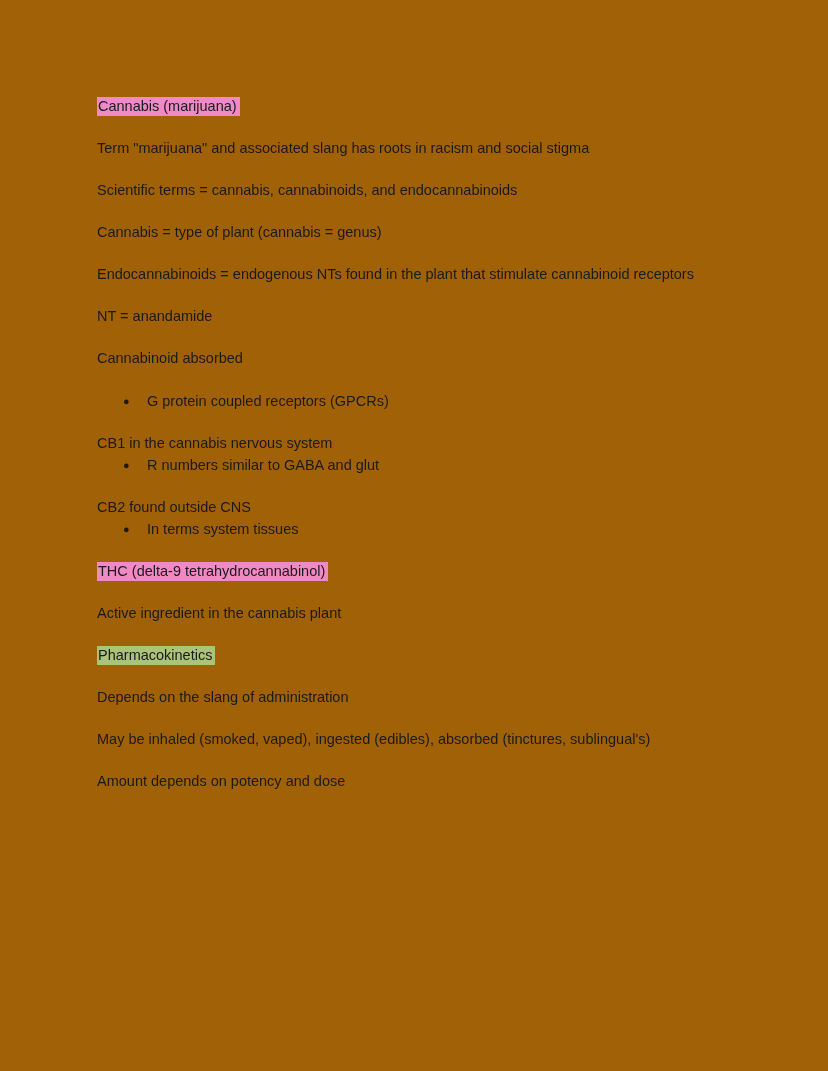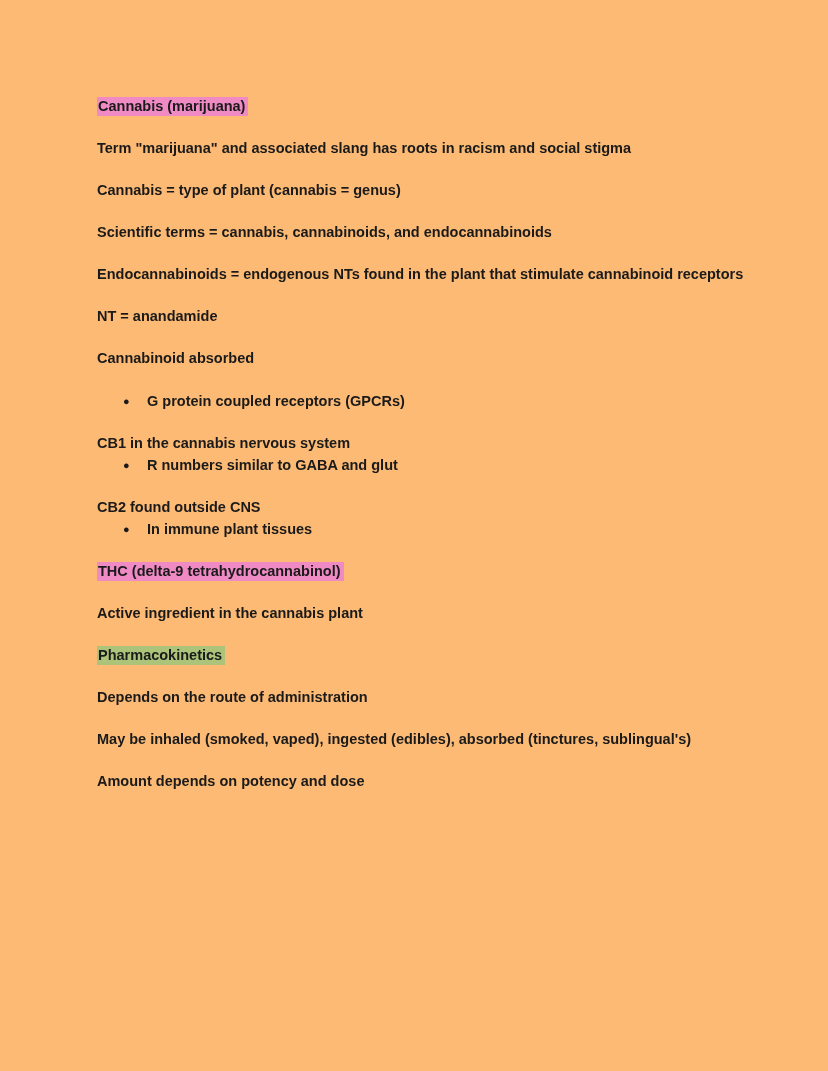--- a/index.html
+++ b/index.html
@@ -14,22 +14,21 @@
     font-family: "Liberation Sans", sans-serif;
     font-size: 14.5px;
     color: #1a1a1a;
     overflow: hidden;
   }
   .page {
     box-sizing: border-box;
     width: 828px;
     height: 1071px;
     padding: 97px 80px 0 97px;
-    background: #fdba74;
-    font-weight: bold;
+    background: #a16207;
   }
   p.line {
     margin: 0 0 23px 0;
     line-height: 19px;
     white-space: pre-wrap;
   }
   p.line.group-parent {
     margin-bottom: 2px;
   }
   .hl {
@@ -56,45 +55,45 @@
   }
 </style>
 </head>
 <body>
 
 <div class="page">
 
   <p class="line"><span class="hl hl-pink">Cannabis (marijuana)</span></p>
 
   <p class="line">Term "marijuana" and associated slang has roots in racism and social stigma</p>
+  <p class="line">Scientific terms = cannabis, cannabinoids, and endocannabinoids</p>
   <p class="line">Cannabis = type of plant (cannabis = genus)</p>
-  <p class="line">Scientific terms = cannabis, cannabinoids, and endocannabinoids</p>
   <p class="line">Endocannabinoids = endogenous NTs found in the plant that stimulate cannabinoid receptors</p>
   <p class="line">NT = anandamide</p>
 
 
   <p class="line">Cannabinoid absorbed</p>
 
   <ul class="bullets">
     <li><span class="bullet-glyph">●</span><span>G protein coupled receptors (GPCRs)</span></li>
   </ul>
 
   <p class="line group-parent">CB1 in the cannabis nervous system</p>
   <ul class="bullets">
     <li><span class="bullet-glyph">●</span><span>R numbers similar to GABA and glut</span></li>
   </ul>
 
   <p class="line group-parent">CB2 found outside CNS</p>
   <ul class="bullets">
-    <li><span class="bullet-glyph">●</span><span>In immune plant tissues</span></li>
+    <li><span class="bullet-glyph">●</span><span>In terms system tissues</span></li>
   </ul>
 
   <p class="line"><span class="hl hl-pink">THC (delta-9 tetrahydrocannabinol)</span></p>
 
   <p class="line">Active ingredient in the cannabis plant</p>
 
   <p class="line"><span class="hl hl-green">Pharmacokinetics</span></p>
 
-  <p class="line">Depends on the route of administration</p>
+  <p class="line">Depends on the slang of administration</p>
   <p class="line">May be inhaled (smoked, vaped), ingested (edibles), absorbed (tinctures, sublingual's)</p>
   <p class="line">Amount depends on potency and dose</p>
 
 </div>
 
 </body></html>

